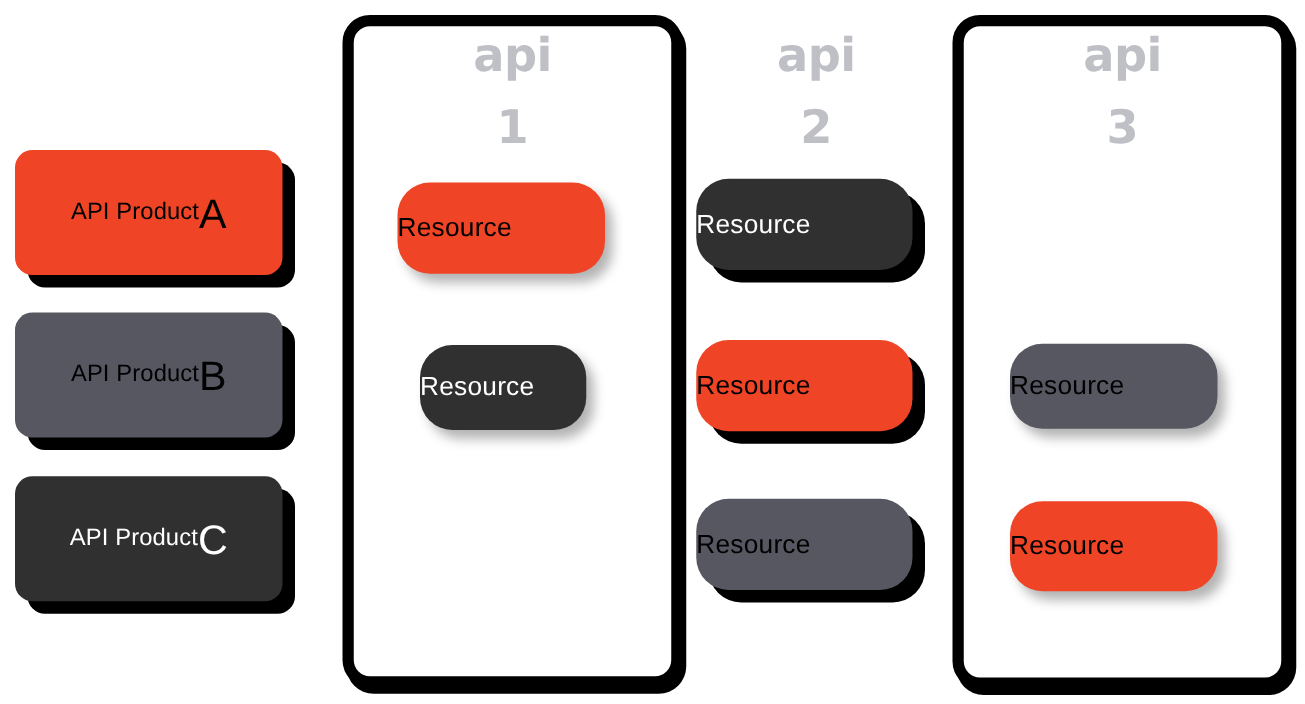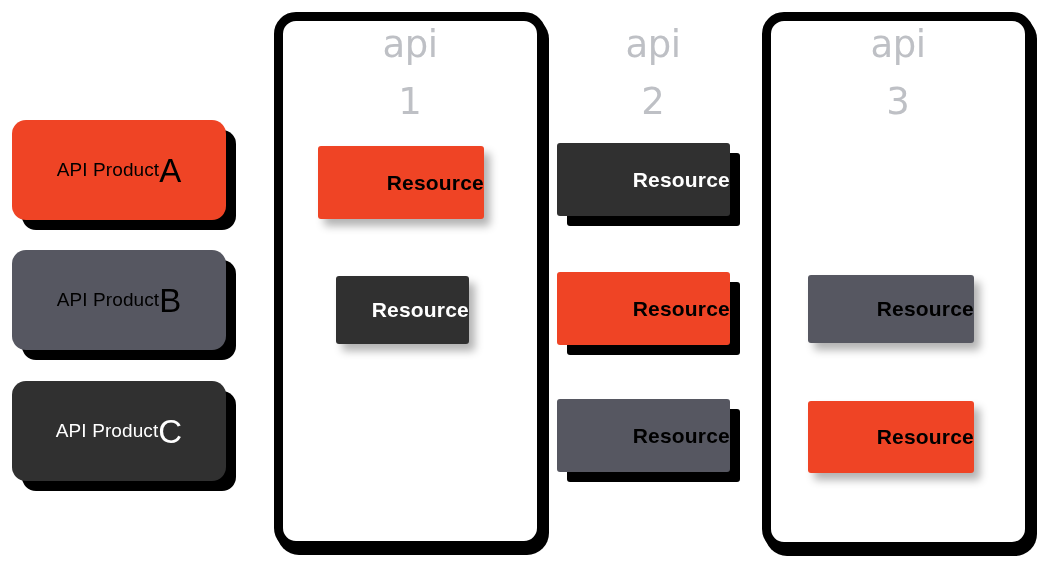--- a/index.html
+++ b/index.html
@@ -80,21 +80,21 @@
   #api-card-3 {
     left: 762px; top: 12px;
     width: 272px; height: 539px;
   }
 
   
   .api-label {
     position: absolute;
     text-align: center;
     color: #BEC0C5;
-    font-weight: normal;
+    font-weight: bold;
     font-family: "DejaVu Sans", sans-serif;
     line-height: 1.0;
     user-select: none;
   }
   .api-label .api-word {
     display: block;
     font-size: 37px;
     letter-spacing: -0.5px;
   }
   .api-label .api-num {
@@ -102,27 +102,27 @@
     font-size: 37px;
     margin-top: 20px;
   }
   #api-label-1 { left: 286px; top: 26px; width: 248px; }
   #api-label-2 { left: 558px; top: 26px; width: 190px; }
   #api-label-3 { left: 774px; top: 26px; width: 248px; }
 
   
   .chip {
     position: absolute;
-    border-radius: 3px;
+    border-radius: 26px;
     display: flex;
     align-items: center;
-    justify-content: flex-end;
+    justify-content: flex-start;
     box-sizing: border-box;
     font-size: 21px;
-    font-weight: 700;
+    font-weight: 400;
     letter-spacing: 0.2px;
   }
   
   .chip.soft {
     box-shadow: 6px 7px 9px 0 rgba(0,0,0,0.30);
   }
   
   .chip.hard {
     box-shadow: 10px 10px 0 0 #000000;
   }

